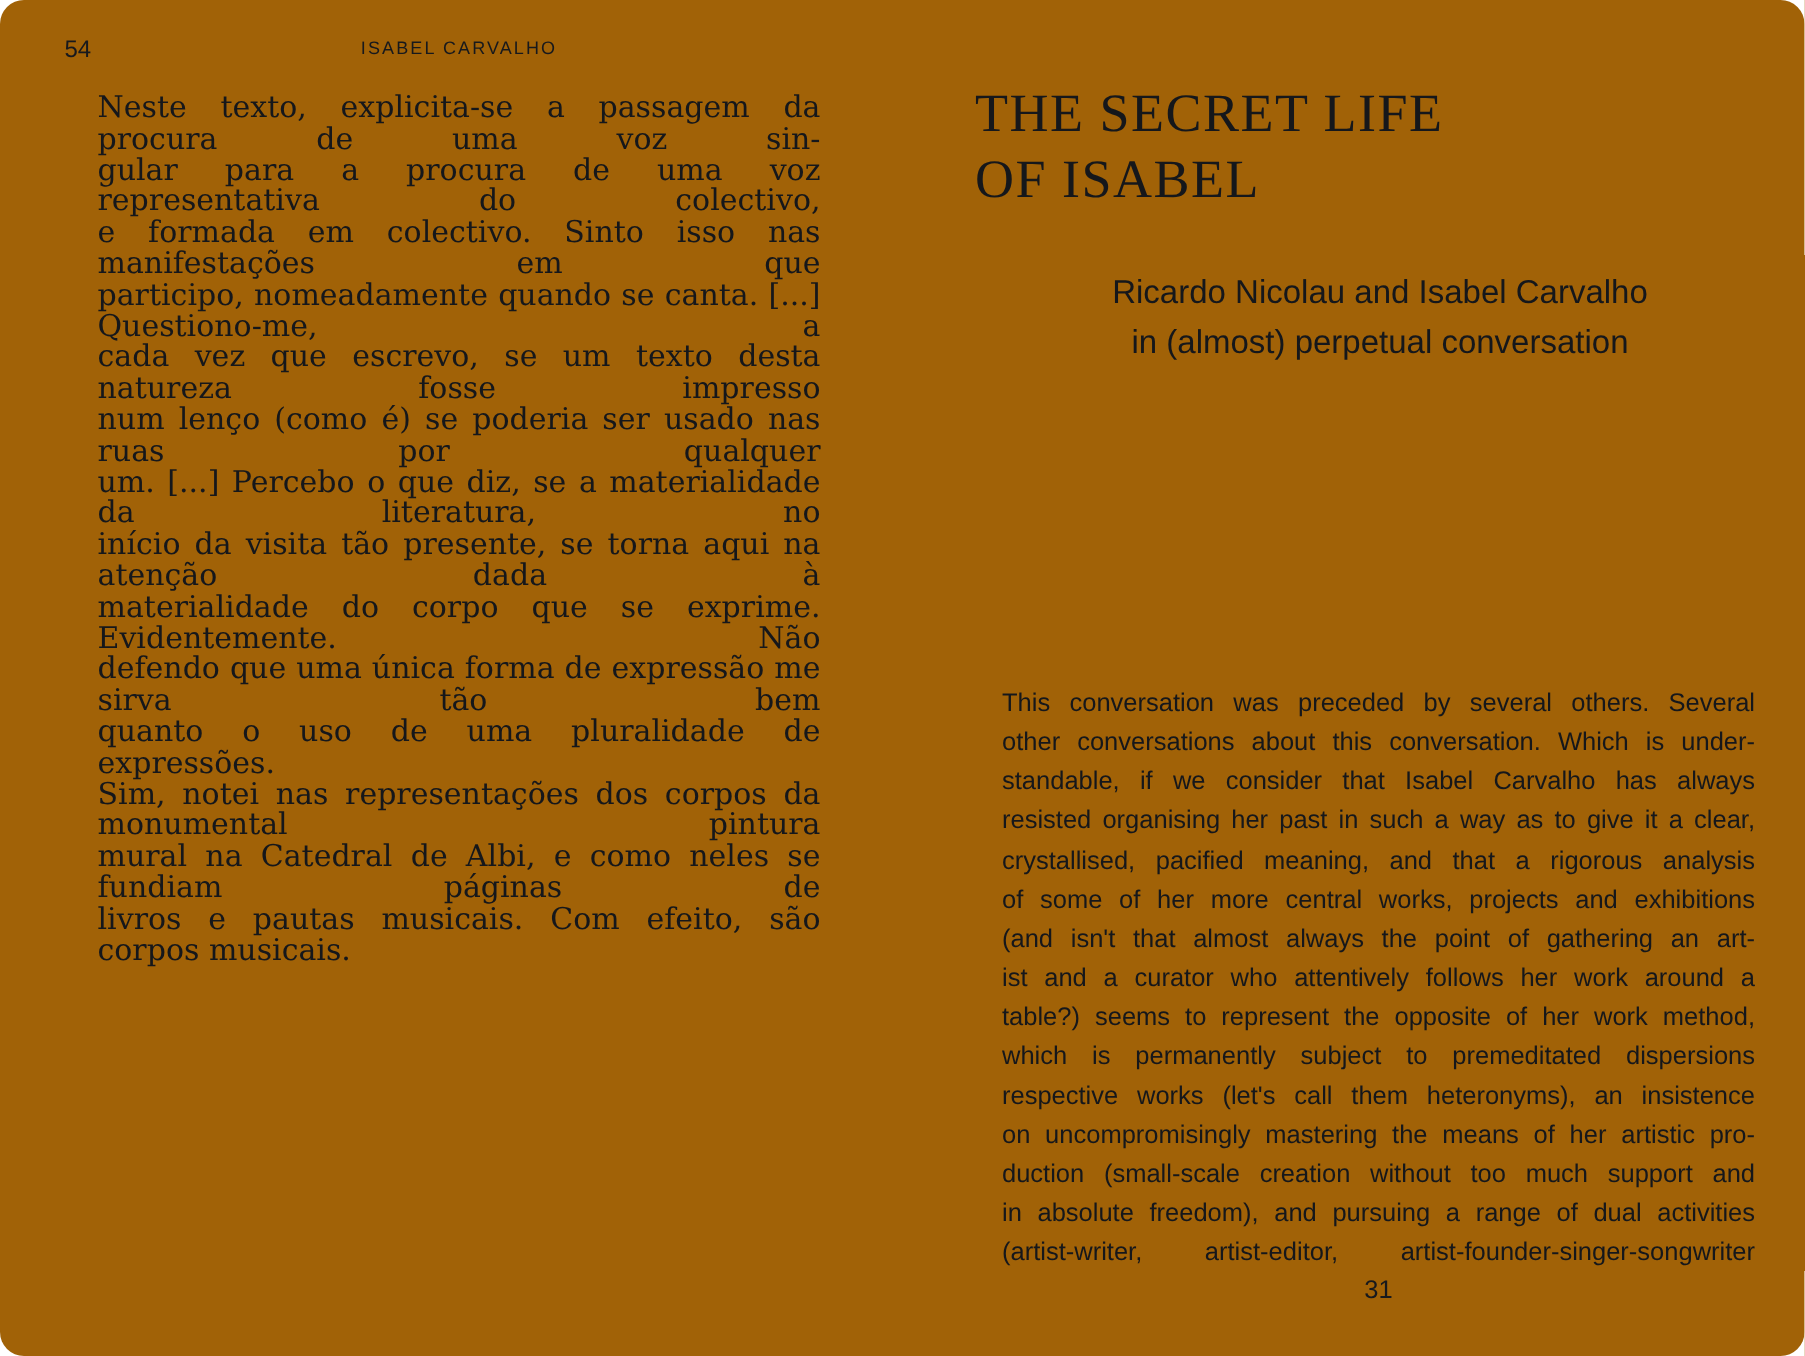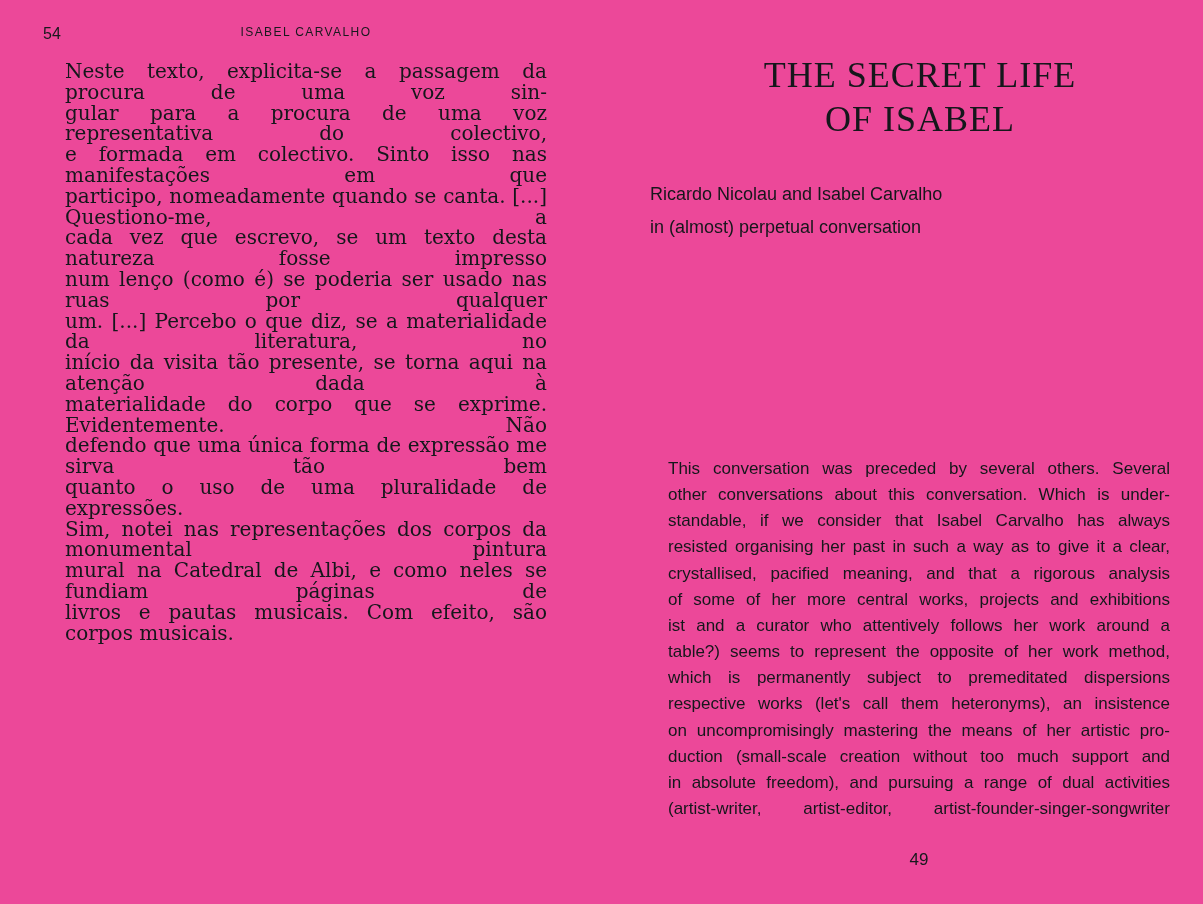--- a/index.html
+++ b/index.html
@@ -1,23 +1,24 @@
 <!DOCTYPE html>
 <html><head>
 <meta charset="utf-8">
 <style>
   html, body { margin: 0; padding: 0; background: #ffffff; }
   .spread {
     position: relative;
     width: 1203px;
     height: 904px;
-    background: #ec4899;
+    background: #a16207;
     color: #17191d;
     font-family: "Liberation Sans", sans-serif;
     overflow: hidden;
+    border-radius: 16px;
   }
 
   
   .folio-left {
     position: absolute;
     left: 43px;
     top: 24px;
     font-size: 16px;
     line-height: 19px;
     color: #17191d;
@@ -54,36 +55,36 @@
   .line.last {
     text-align-last: left;
   }
 
   
   .chapter-title {
     position: absolute;
     left: 650px;
     top: 53px;
     width: 540px;
-    text-align: center;
+    text-align: left;
     font-family: "Liberation Serif", serif;
     font-weight: normal;
     font-size: 36px;
     line-height: 44px;
     letter-spacing: 1px;
     color: #15171b;
   }
   .chapter-subtitle {
     position: absolute;
     left: 650px;
     top: 178px;
     width: 540px;
-    text-align: left;
+    text-align: center;
     font-family: "Liberation Sans", sans-serif;
-    font-size: 18px;
+    font-size: 22px;
     line-height: 33px;
     color: #15171b;
   }
   .right-body {
     position: absolute;
     left: 668px;
     top: 441px;
     width: 502px;
     font-family: "Liberation Sans", sans-serif;
     font-size: 17px;
@@ -142,26 +143,27 @@
         <div>in (almost) perpetual conversation</div>
       </div>
     <div class="right-body">
         <div class="para">
           <div class="line">This conversation was preceded by several others. Several</div>
           <div class="line">other conversations about this conversation. Which is under-</div>
           <div class="line">standable, if we consider that Isabel Carvalho has always</div>
           <div class="line">resisted organising her past in such a way as to give it a clear,</div>
           <div class="line">crystallised, pacified meaning, and that a rigorous analysis</div>
           <div class="line">of some of her more central works, projects and exhibitions</div>
+          <div class="line">(and isn't that almost always the point of gathering an art-</div>
           <div class="line">ist and a curator who attentively follows her work around a</div>
           <div class="line">table?) seems to represent the opposite of her work method,</div>
           <div class="line">which is permanently subject to premeditated dispersions</div>
           <div class="line">respective works (let's call them heteronyms), an insistence</div>
           <div class="line">on uncompromisingly mastering the means of her artistic pro-</div>
           <div class="line">duction (small-scale creation without too much support and</div>
           <div class="line">in absolute freedom), and pursuing a range of dual activities</div>
           <div class="line">(artist-writer, artist-editor, artist-founder-singer-songwriter</div>
         </div>
       </div>
-    <div class="folio-right">49</div>
+    <div class="folio-right">31</div>
   </div>
 
 </div>
 
 </body></html>

